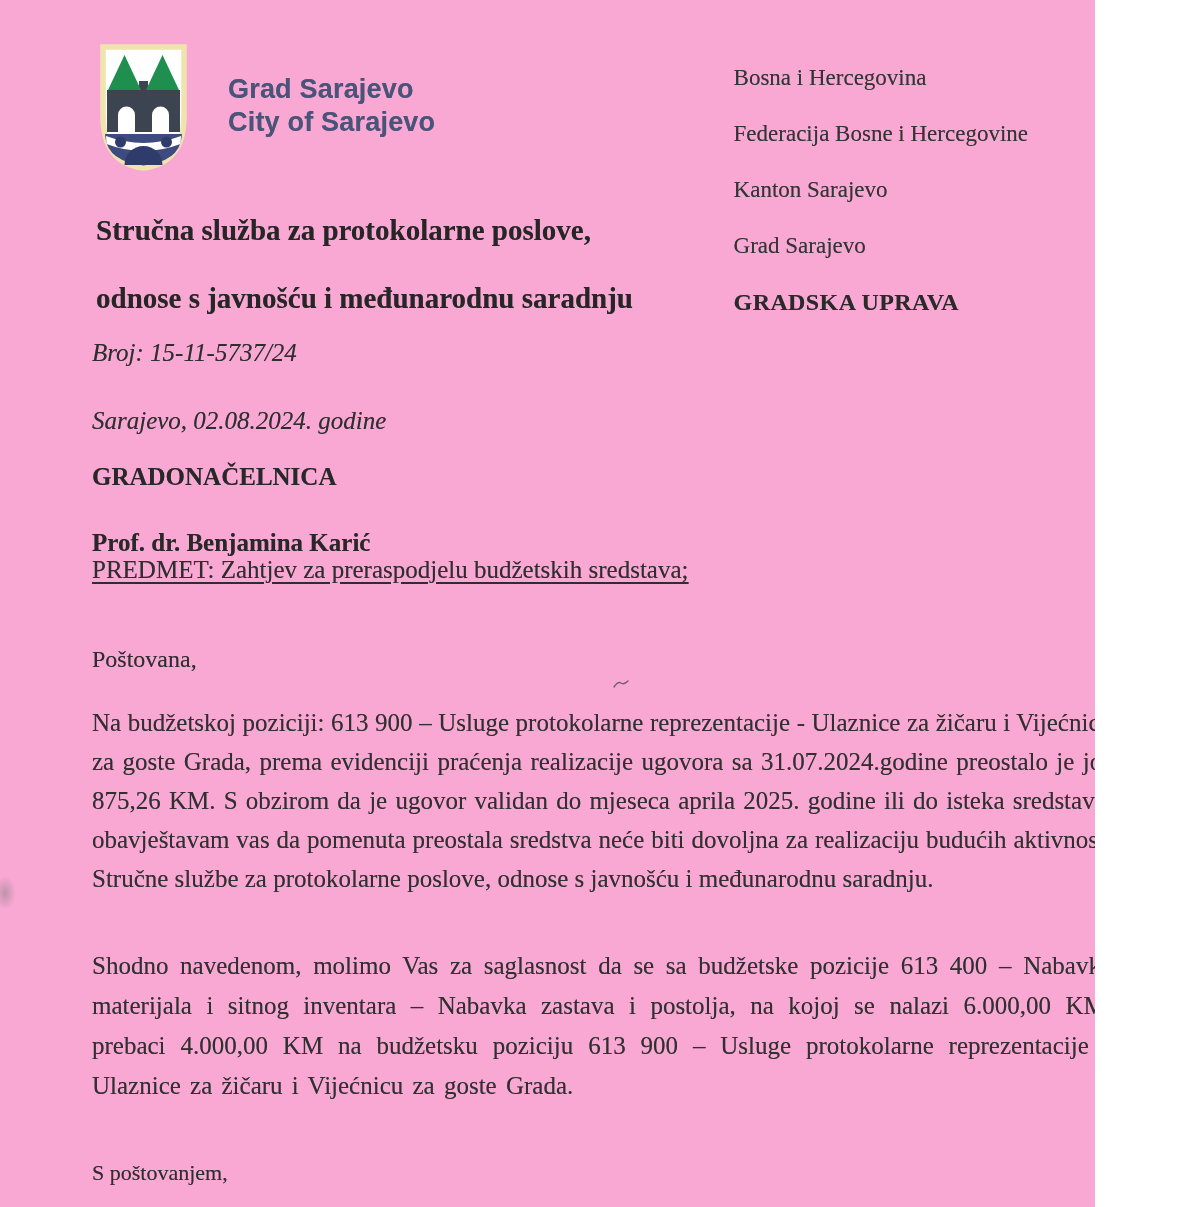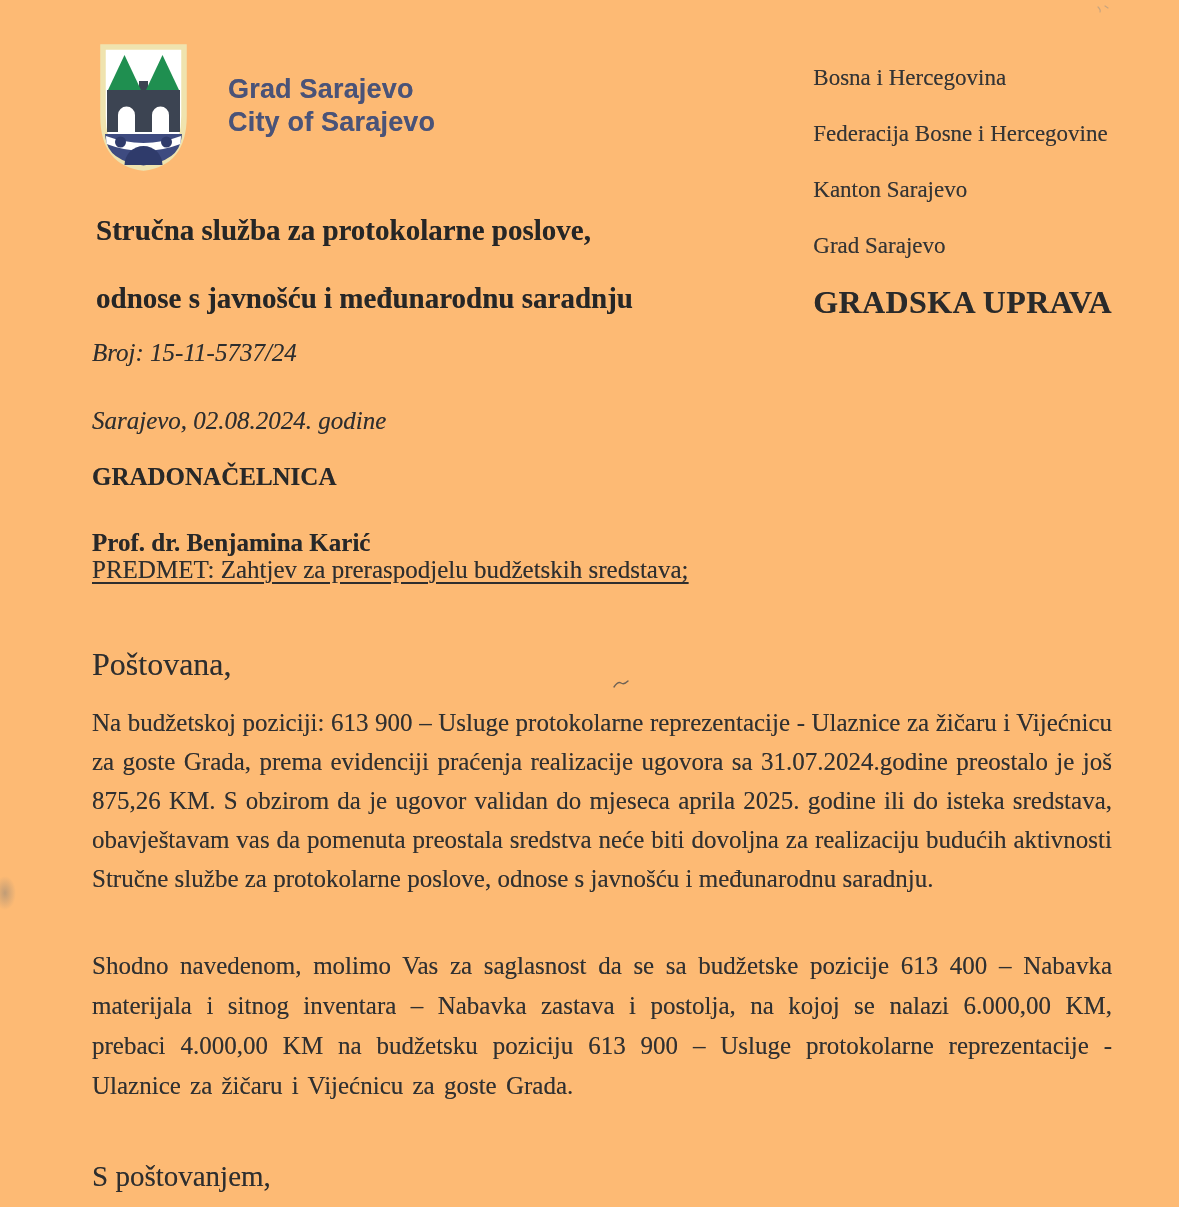--- a/index.html
+++ b/index.html
@@ -2,23 +2,23 @@
 <html><head>
 <meta charset="utf-8">
 <style>
   html, body { margin: 0; padding: 0; }
   body {
     background: #ffffff;
     font-family: "Liberation Serif", serif;
   }
   .page {
     position: relative;
-    width: 1179px;
+    width: 1095px;
     height: 1207px;
-    background: #fdba74;
+    background: #f9a8d4;
     overflow: hidden;
     color: #2e2e2e;
   }
   .doc-text {
     text-shadow: 0 0 0.6px rgba(70,70,70,0.55);
     white-space: pre-line;
   }
 
   
   .crest {
@@ -48,21 +48,21 @@
     position: absolute;
     right: 67px;
     top: 36px;
     text-align: left;
     font-size: 23px;
     line-height: 28px;
     color: #343434;
   }
   .authority .bold-line {
     font-weight: bold;
-    font-size: 32px;
+    font-size: 24px;
     letter-spacing: 0.4px;
     color: #2a2a2a;
   }
 
   .department {
     position: absolute;
     left: 96px;
     top: 179px;
     font-weight: bold;
     font-size: 29px;
@@ -96,39 +96,39 @@
     font-size: 25px;
     text-decoration: underline;
     text-underline-offset: 4px;
     text-decoration-thickness: 1.5px;
   }
 
   .salutation {
     position: absolute;
     left: 92px;
     top: 646px;
-    font-size: 32px;
+    font-size: 24px;
   }
 
   .para {
     position: absolute;
     left: 92px;
     width: 1020px;
     font-size: 25px;
     text-align: justify;
     color: #303030;
   }
   .para-1 { top: 703px; line-height: 39px; }
   .para-2 { top: 946px; line-height: 40px; word-spacing: 3px; }
 
   .closing {
     position: absolute;
     left: 92px;
     top: 1160px;
-    font-size: 29px;
+    font-size: 22px;
   }
 
   
   .artifact-top-right {
     position: absolute;
     left: 1096px;
     top: 4px;
     width: 14px;
     height: 10px;
     opacity: 0.45;

